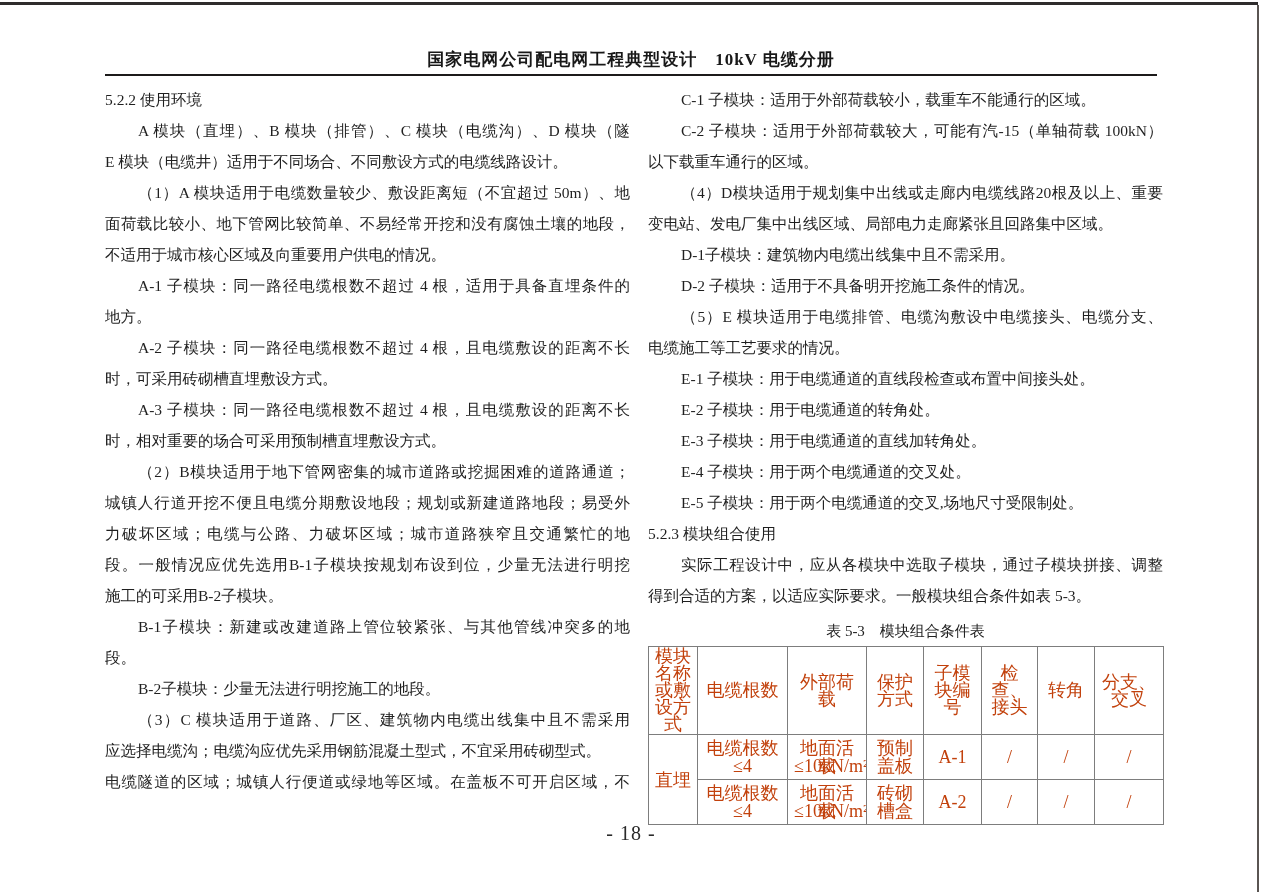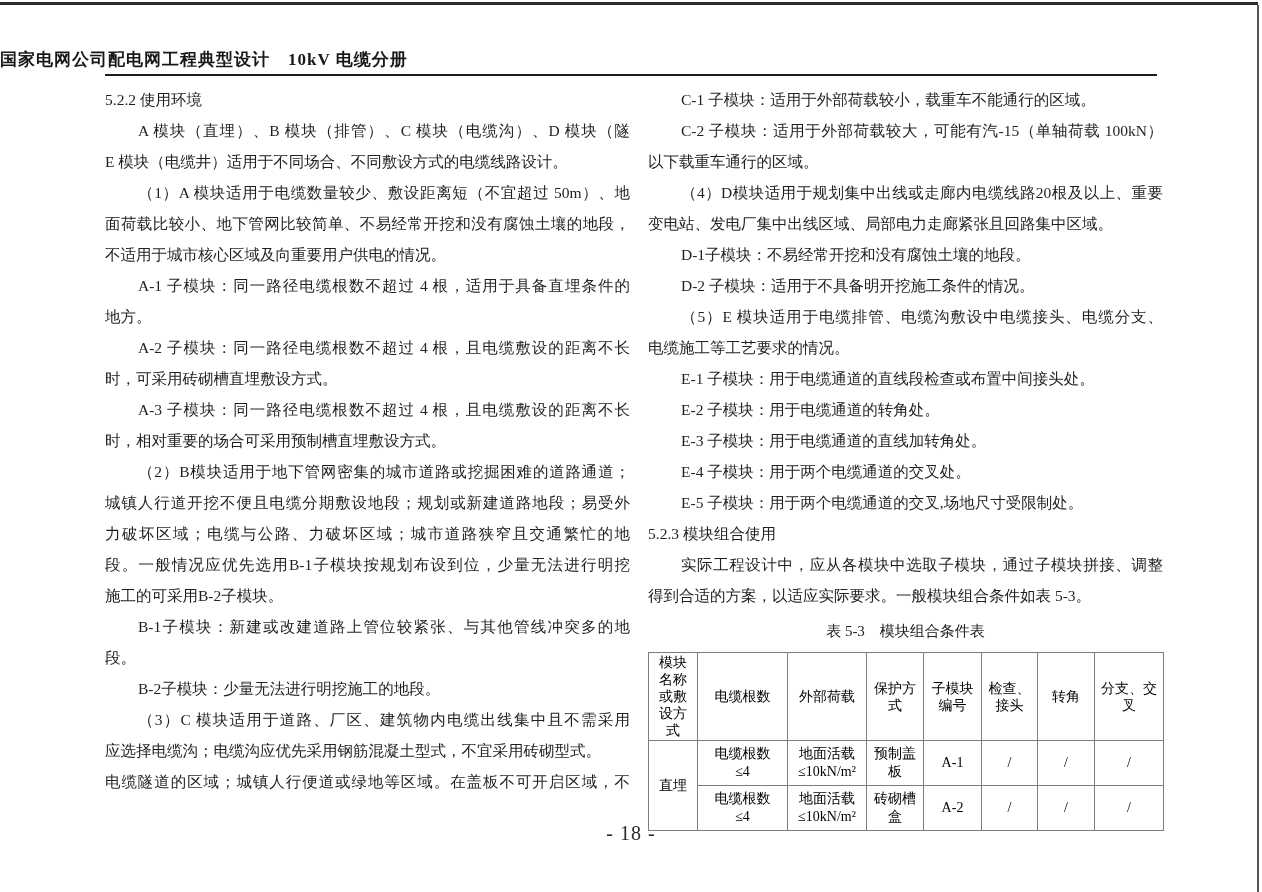--- a/index.html
+++ b/index.html
@@ -4,38 +4,38 @@
 <style>
   html,body{margin:0;padding:0;}
   body{
     width:1262px;height:892px;position:relative;overflow:hidden;
     background:#ffffff;color:#1c1c1c;
     font-family:"Liberation Serif","DejaVu Serif",serif;
   }
   .top-rule{position:absolute;left:0;top:2px;width:1258px;height:3px;background:#2e2c2c;}
   .right-rule{position:absolute;top:5px;right:3px;width:2px;height:887px;background:#5a5552;}
   .doc-header{
-    position:absolute;left:0;top:48px;width:1262px;
+    position:absolute;left:0;top:48px;width:1262px;text-align:center;
     font-size:17px;font-weight:bold;letter-spacing:1px;color:#181818;
   }
   .header-rule{position:absolute;left:105px;top:74px;width:1052px;height:2px;background:#1c1a1a;}
   .columns{position:absolute;left:105px;top:84px;width:1058px;display:flex;gap:18px;}
   .col{font-size:15.5px;line-height:31px;color:#1f1f1f;font-family:Liberation Serif, serif;}
   .col-left{width:525px;}
   .col-right{width:515px;}
   .line{height:31px;white-space:nowrap;}
   .line.indent{padding-left:33px;}
   .line.just{white-space:normal;text-align:justify;text-align-last:justify;overflow:hidden;}
   .table-caption{
     height:26px;line-height:26px;margin-top:7px;text-align:center;
     font-size:15px;white-space:nowrap;color:#222;
   }
   table.combo-table{
-    border-collapse:collapse;table-layout:fixed;width:515px;margin-top:8px;
-    font-size:14px;color:#000000;
+    border-collapse:collapse;table-layout:fixed;width:515px;margin-top:2px;
+    font-size:18px;color:#c2410c;
   }
   table.combo-table th,table.combo-table td{
     border:1px solid #7d7d7d;text-align:center;vertical-align:middle;
     font-weight:normal;padding:1px 6px;overflow:hidden;
   }
   table.combo-table th{height:85px;line-height:17px;}
   th.c1{padding:1px 8px;}
   th.c8{padding:1px 5px;}
   table.combo-table td{height:42px;line-height:18px;}
   td .cl{height:18px;line-height:18px;}
@@ -79,21 +79,21 @@
       <div class="line">应选择电缆沟；电缆沟应优先采用钢筋混凝土型式，不宜采用砖砌型式。</div>
       <div class="line just">电缆隧道的区域；城镇人行便道或绿地等区域。在盖板不可开启区域，不</div>
     </div>
   <div class="col col-right">
     <div id="right-lines">
         <div class="line indent">C-1 子模块：适用于外部荷载较小，载重车不能通行的区域。</div>
         <div class="line indent just">C-2 子模块：适用于外部荷载较大，可能有汽-15（单轴荷载 100kN）</div>
         <div class="line">以下载重车通行的区域。</div>
         <div class="line indent just">（4）D模块适用于规划集中出线或走廊内电缆线路20根及以上、重要</div>
         <div class="line">变电站、发电厂集中出线区域、局部电力走廊紧张且回路集中区域。</div>
-        <div class="line indent">D-1子模块：不易经常开挖和没有腐蚀土壤的地段。</div>
+        <div class="line indent">D-1子模块：建筑物内电缆出线集中且不需采用。</div>
         <div class="line indent">D-2 子模块：适用于不具备明开挖施工条件的情况。</div>
         <div class="line indent just">（5）E 模块适用于电缆排管、电缆沟敷设中电缆接头、电缆分支、</div>
         <div class="line">电缆施工等工艺要求的情况。</div>
         <div class="line indent">E-1 子模块：用于电缆通道的直线段检查或布置中间接头处。</div>
         <div class="line indent">E-2 子模块：用于电缆通道的转角处。</div>
         <div class="line indent">E-3 子模块：用于电缆通道的直线加转角处。</div>
         <div class="line indent">E-4 子模块：用于两个电缆通道的交叉处。</div>
         <div class="line indent">E-5 子模块：用于两个电缆通道的交叉,场地尺寸受限制处。</div>
         <div class="line">5.2.3 模块组合使用</div>
         <div class="line indent just">实际工程设计中，应从各模块中选取子模块，通过子模块拼接、调整</div>

